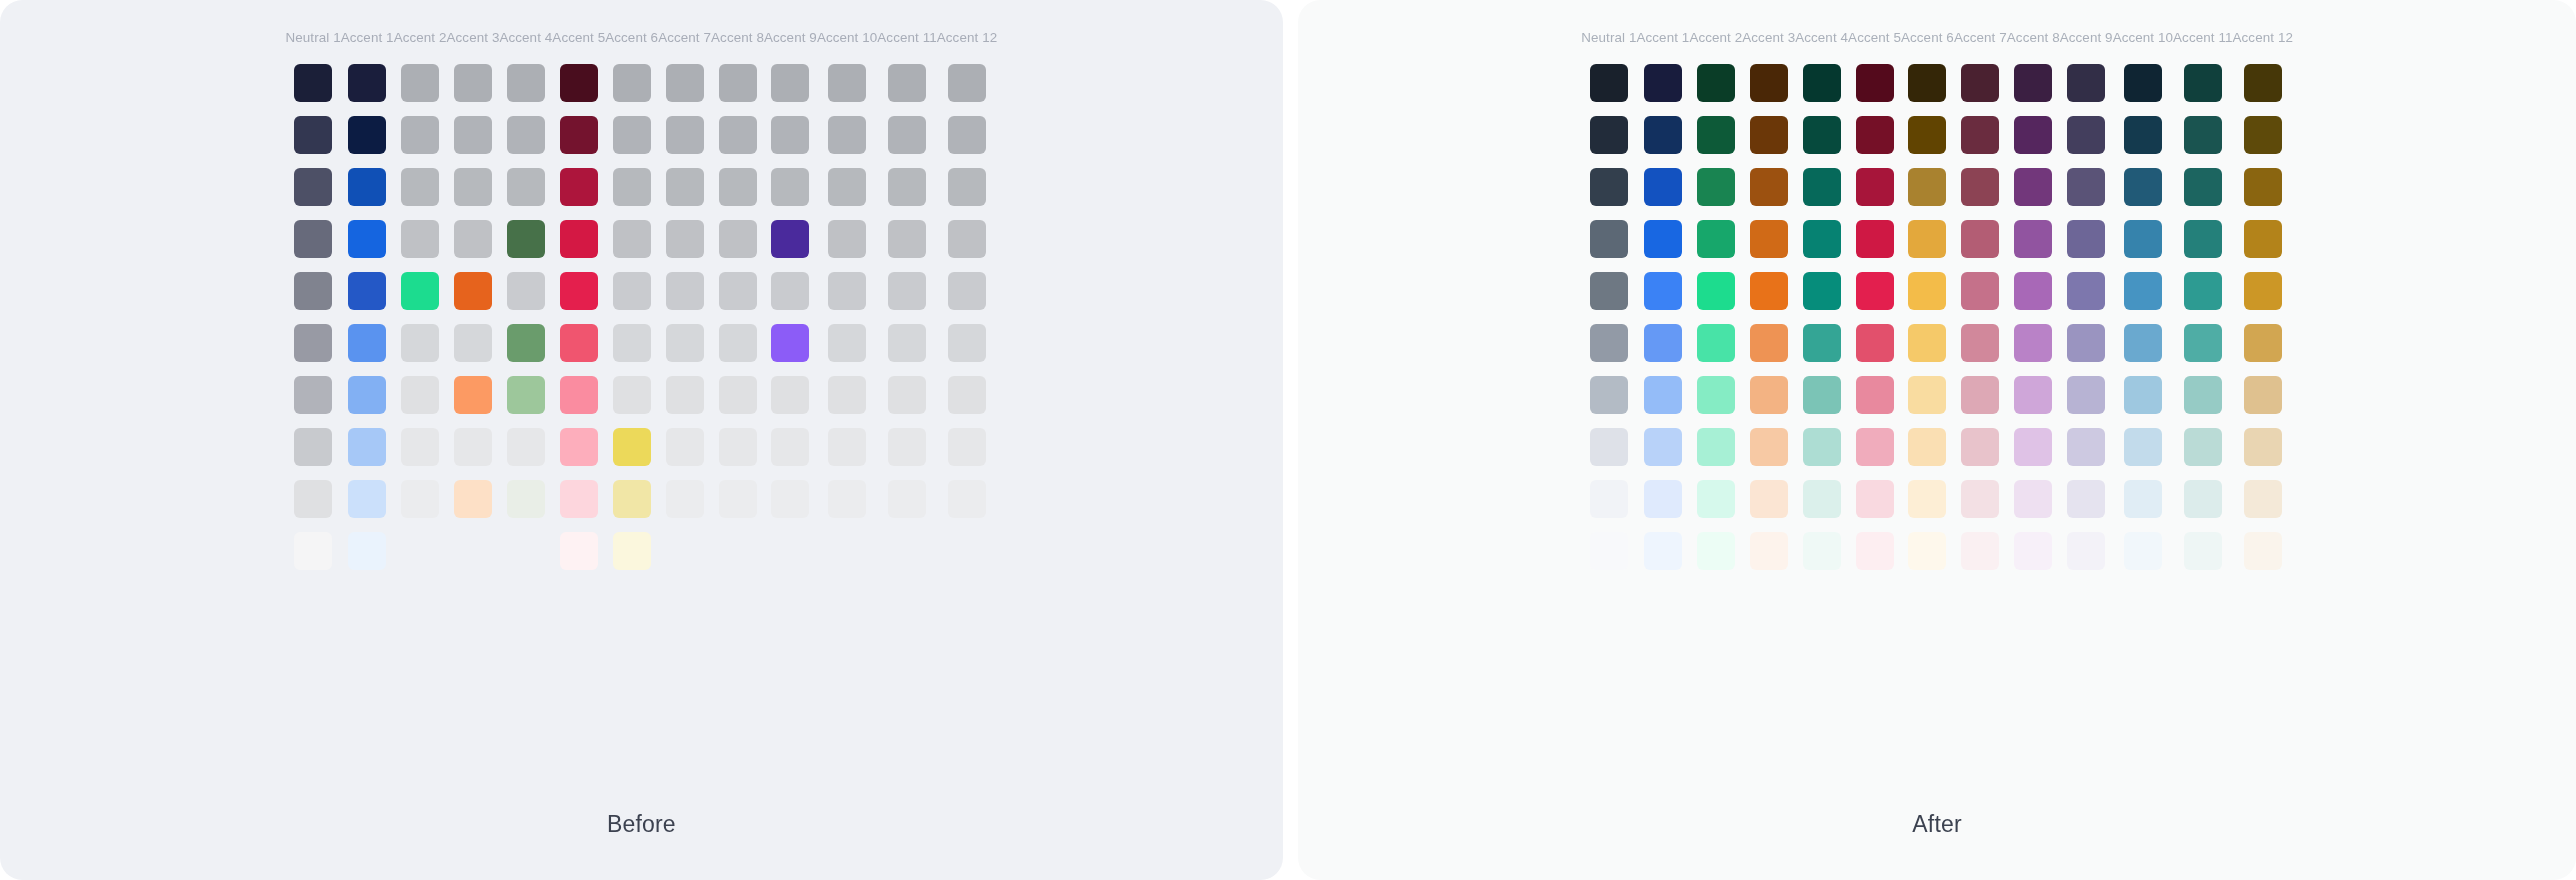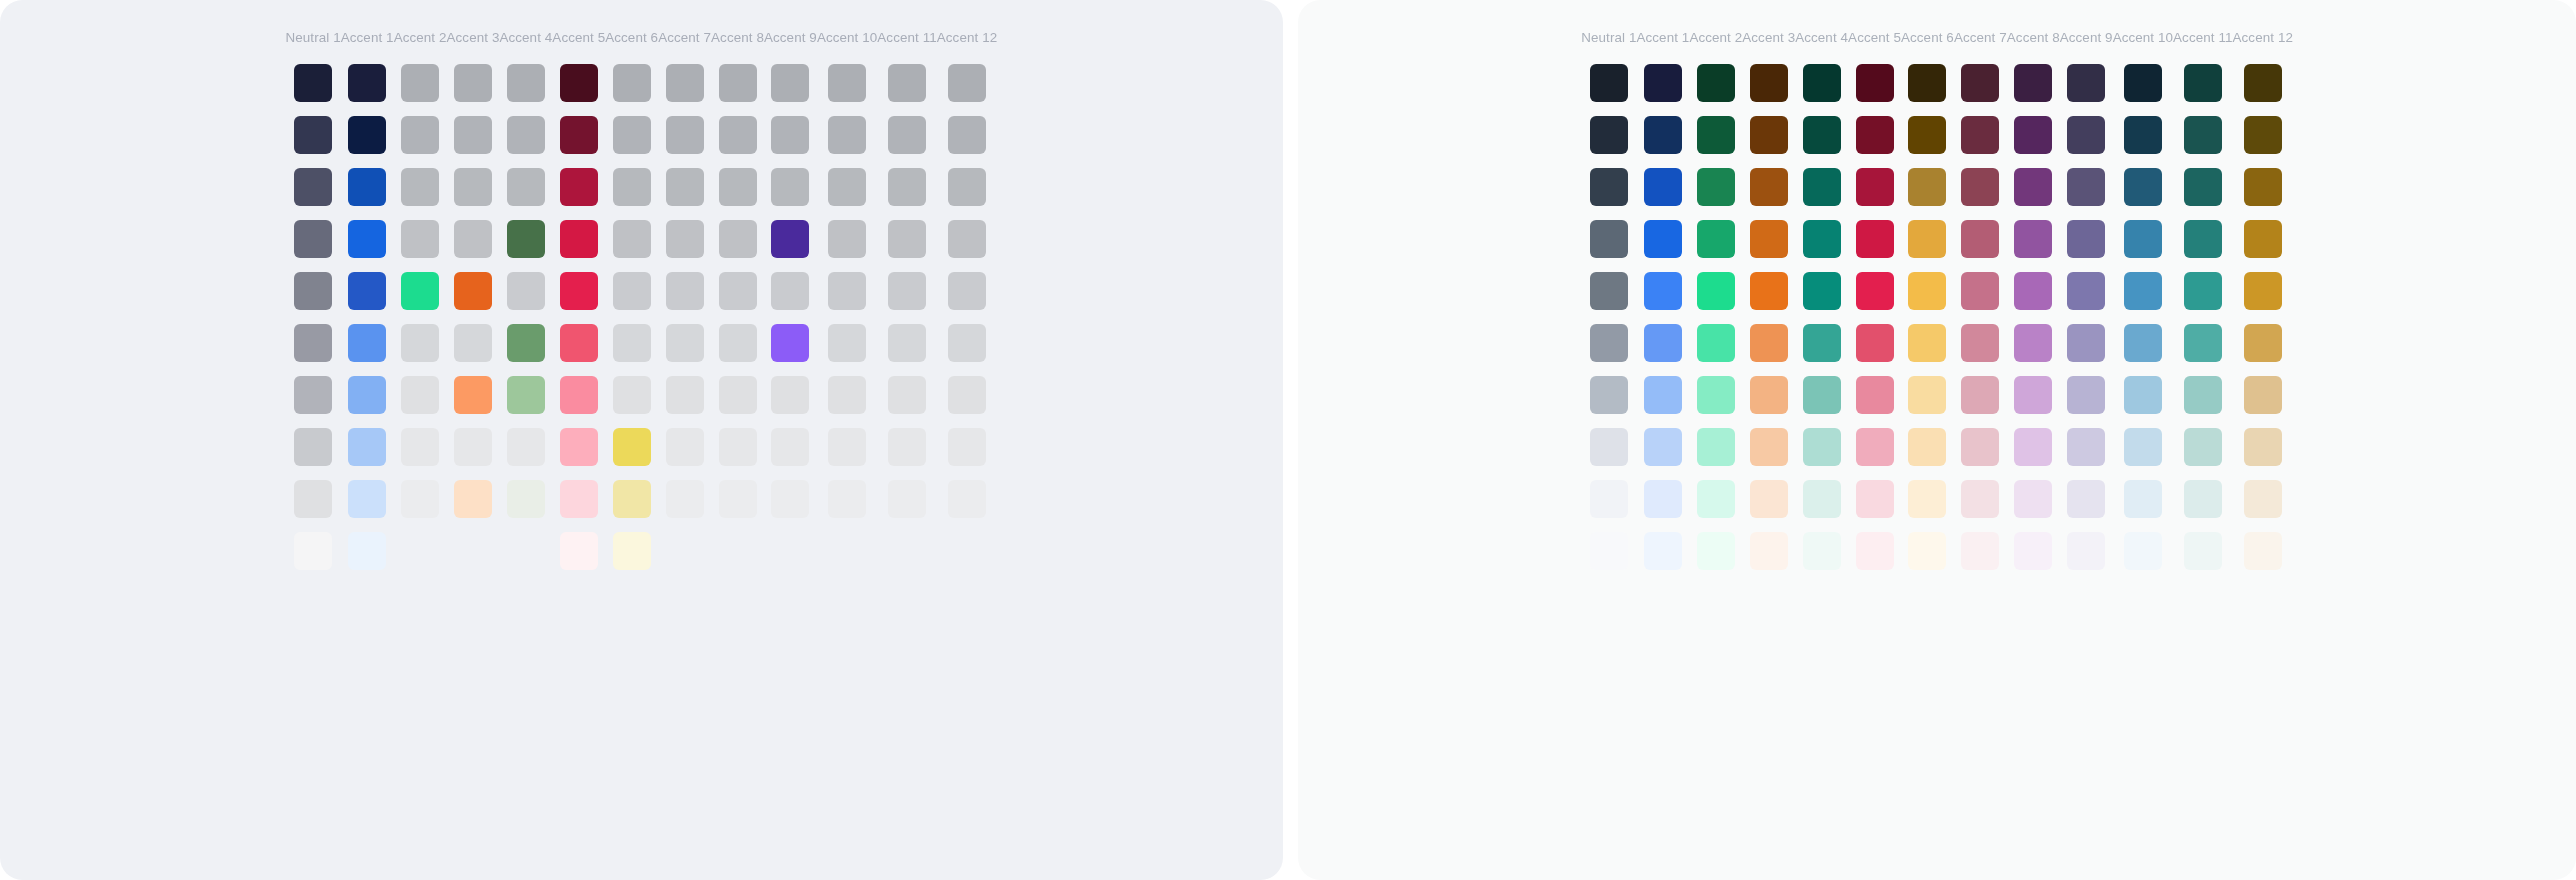--- a/index.html
+++ b/index.html
@@ -544,20 +544,21 @@
               <td>
                 <span class="swatch empty"></span>
               </td>
               <td>
                 <span class="swatch empty"></span>
               </td>
             </tr>
           </tbody>
       </table>
     </div>
+    <div class="panel-caption">Before</div>
   </section>
 
   <section class="panel panel-after">
     <div class="grid-wrap">
       <table class="swatch-grid">
         <thead>
           <tr id="hdr-after">
               <th>Neutral 1</th>
               <th>Accent 1</th>
               <th>Accent 2</th>
@@ -980,16 +981,17 @@
               <td>
                 <span class="swatch" title="Accent 11 · Step 10 · #eef6f5" style="background: rgb(238, 246, 245);"></span>
               </td>
               <td>
                 <span class="swatch" title="Accent 12 · Step 10 · #faf4ec" style="background: rgb(250, 244, 236);"></span>
               </td>
             </tr>
           </tbody>
       </table>
     </div>
+    <div class="panel-caption">After</div>
   </section>
 
 </div>
 
 
 </body></html>

